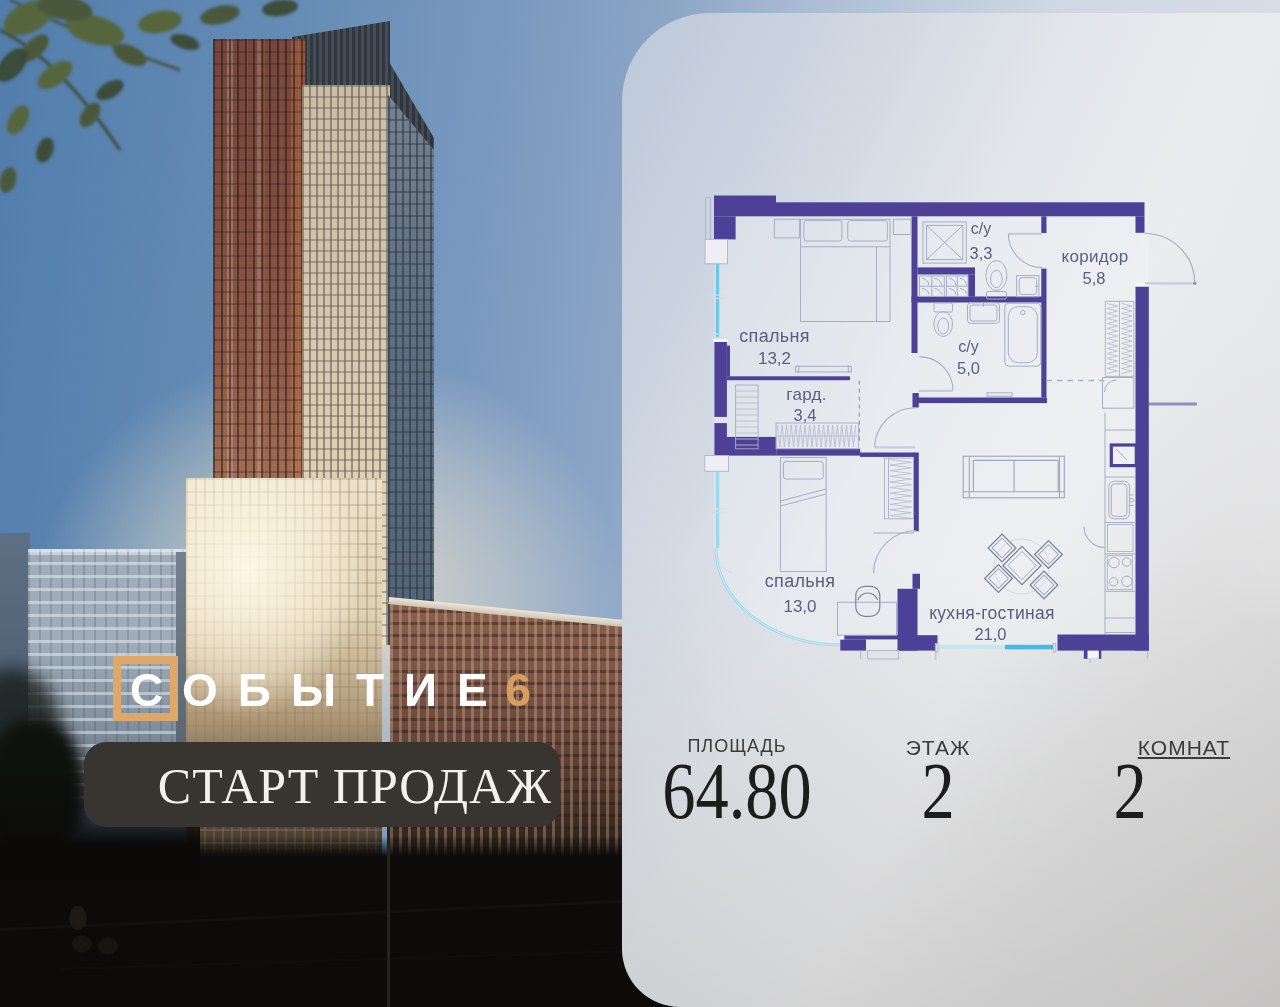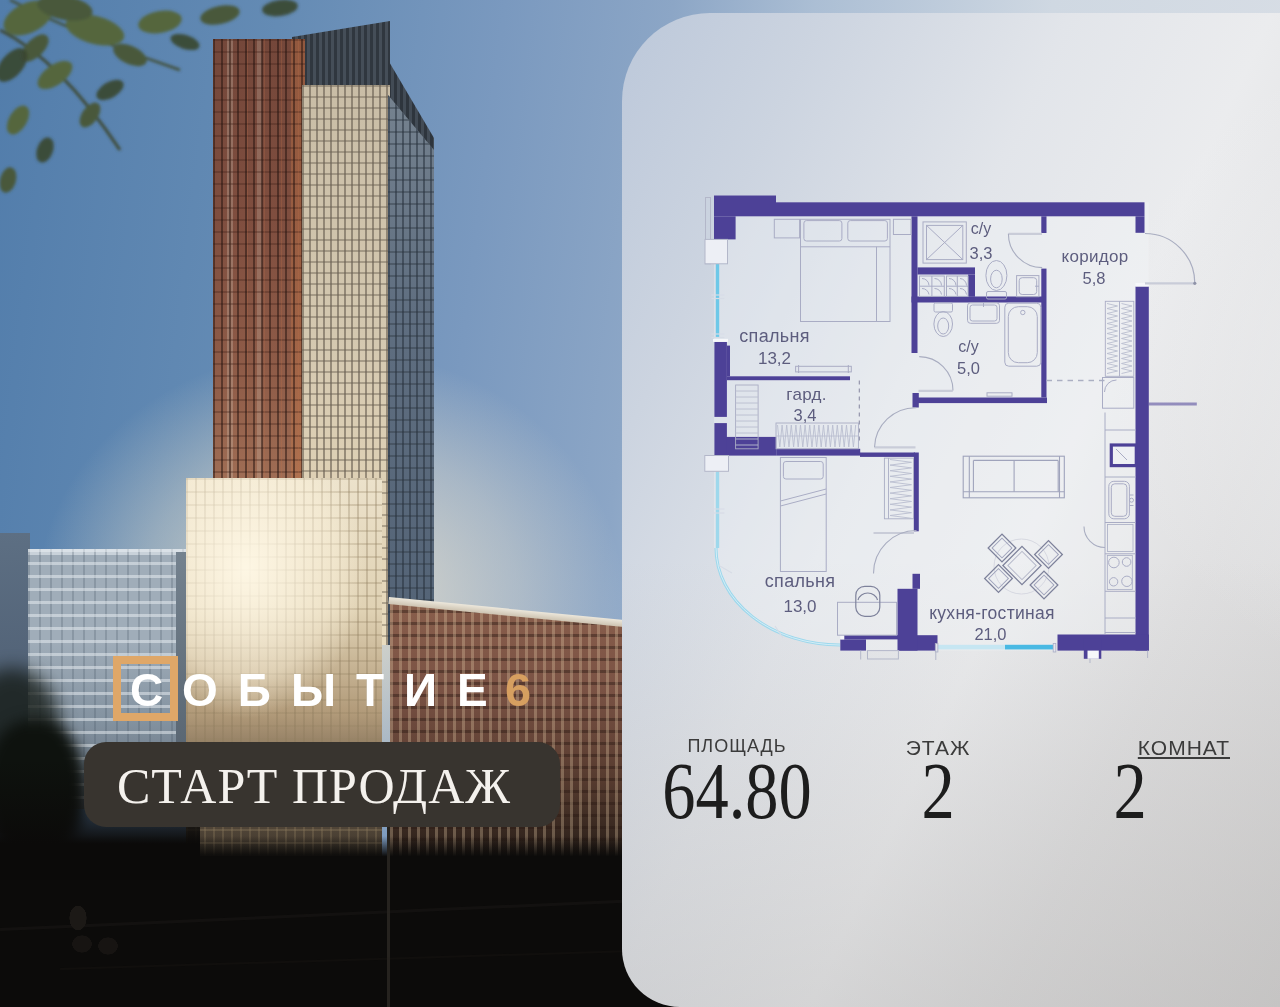--- a/index.html
+++ b/index.html
@@ -113,21 +113,21 @@
   <div class="abs" style="left:0;top:928px;width:680px;height:3px;background:rgba(40,35,31,.28);transform:rotate(-2.6deg);transform-origin:left top;"></div>
   <div class="abs" style="left:60px;top:968px;width:620px;height:2px;background:rgba(36,32,28,.22);transform:rotate(-1.8deg);transform-origin:left top;"></div>
 
   <div class="abs" style="left:58px;top:900px;width:70px;height:60px;background:radial-gradient(14px 20px at 20px 18px,#1c1916 60%,rgba(0,0,0,0) 62%),radial-gradient(16px 14px at 24px 44px,#171412 60%,rgba(0,0,0,0) 62%),radial-gradient(16px 14px at 50px 46px,#171412 60%,rgba(0,0,0,0) 62%);"></div>
 
   <div class="abs" style="left:112.5px;top:656px;width:49px;height:49px;border:8.5px solid #dfa768;"></div>
   <div class="abs" style="left:130px;top:671px;width:460px;height:52px;color:#fff;font-weight:bold;font-size:46px;letter-spacing:20px;white-space:nowrap;font-family:'Liberation Sans',sans-serif;line-height:38px;">СОБЫТИЕ</div>
   <div class="abs" style="left:505px;top:671px;color:#d69f60;font-weight:bold;font-size:47px;line-height:38px;font-family:'Liberation Sans',sans-serif;">6</div>
 
   <div class="abs" style="left:84px;top:742px;width:476px;height:85px;background:#38342f;border-radius:22px;"></div>
-  <div class="abs" style="left:76px;top:757px;width:476px;text-align:center;color:#f4f1ed;font-family:'Liberation Serif',serif;font-size:50px;letter-spacing:1px;white-space:nowrap;">СТАРТ ПРОДАЖ</div>
+  <div class="abs" style="left:76px;top:757px;width:476px;text-align:right;color:#f4f1ed;font-family:'Liberation Serif',serif;font-size:50px;letter-spacing:1px;white-space:nowrap;">СТАРТ ПРОДАЖ</div>
 
   <div class="abs" id="card" style="left:622px;top:13px;width:658px;height:994px;
      border-radius:88px 0 0 58px;
      background:
        linear-gradient(180deg, rgba(160,158,156,0) 55%, rgba(160,158,156,.16) 78%, rgba(160,158,156,.3) 100%),
        radial-gradient(700px 600px at 1280px 1007px, rgba(180,178,178,.45) 0%, rgba(180,178,178,0) 65%),
        radial-gradient(600px 500px at 900px 350px, rgba(240,241,243,.9) 0%, rgba(240,241,243,0) 70%),
        linear-gradient(115deg, #bcc8da 0%, #ccd4e0 18%, #e2e5ea 40%, #ebecee 58%, #e0e0e1 75%, #d5d4d4 100%);
   "></div>
 

